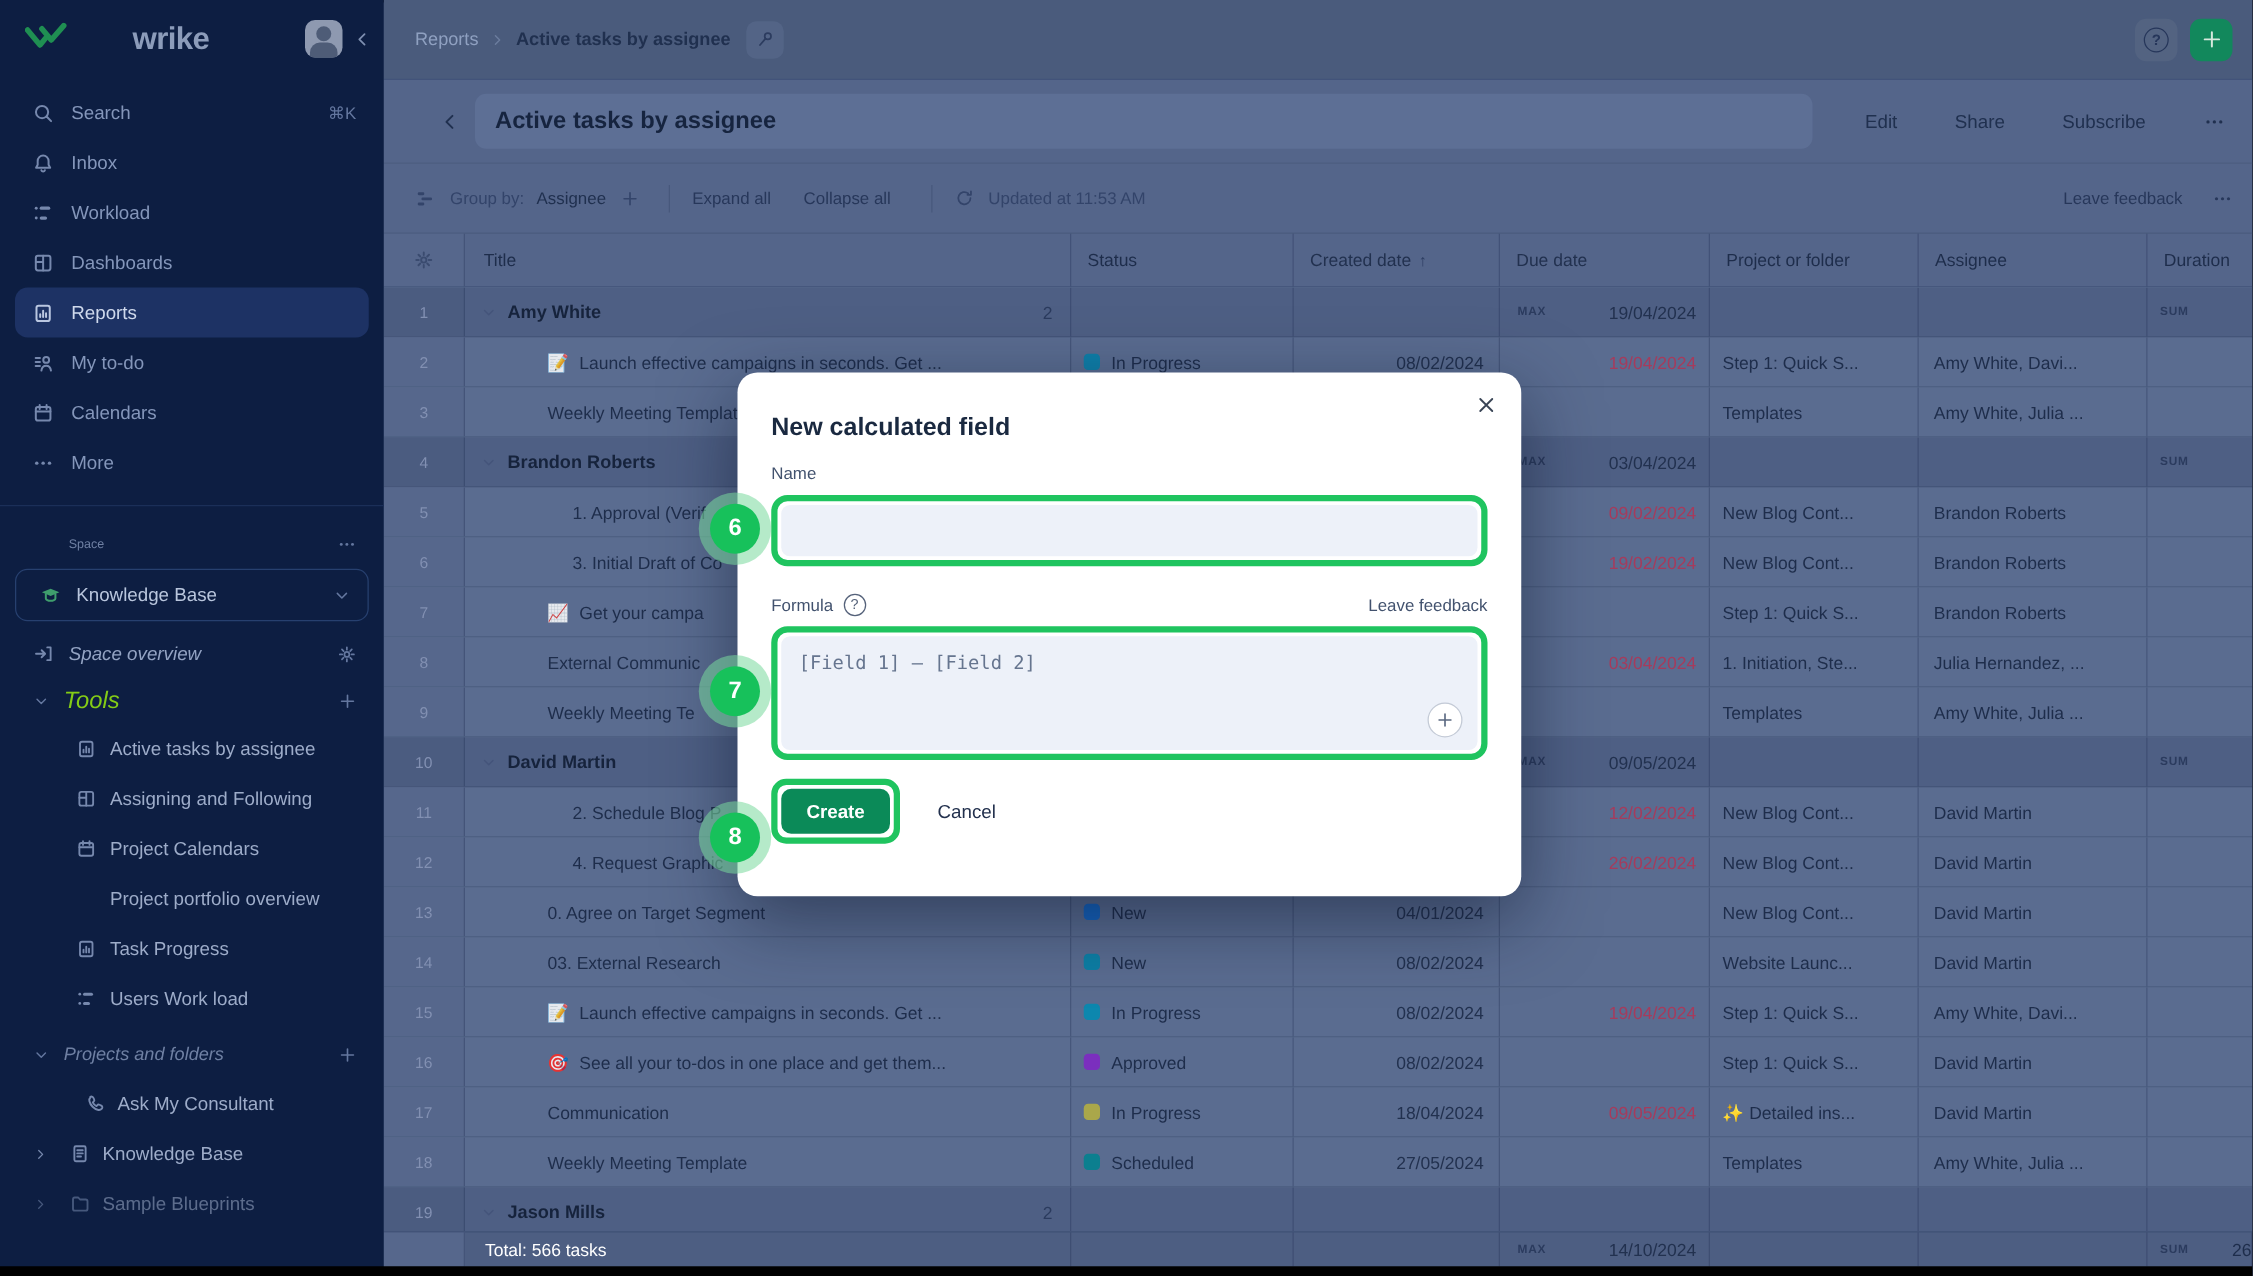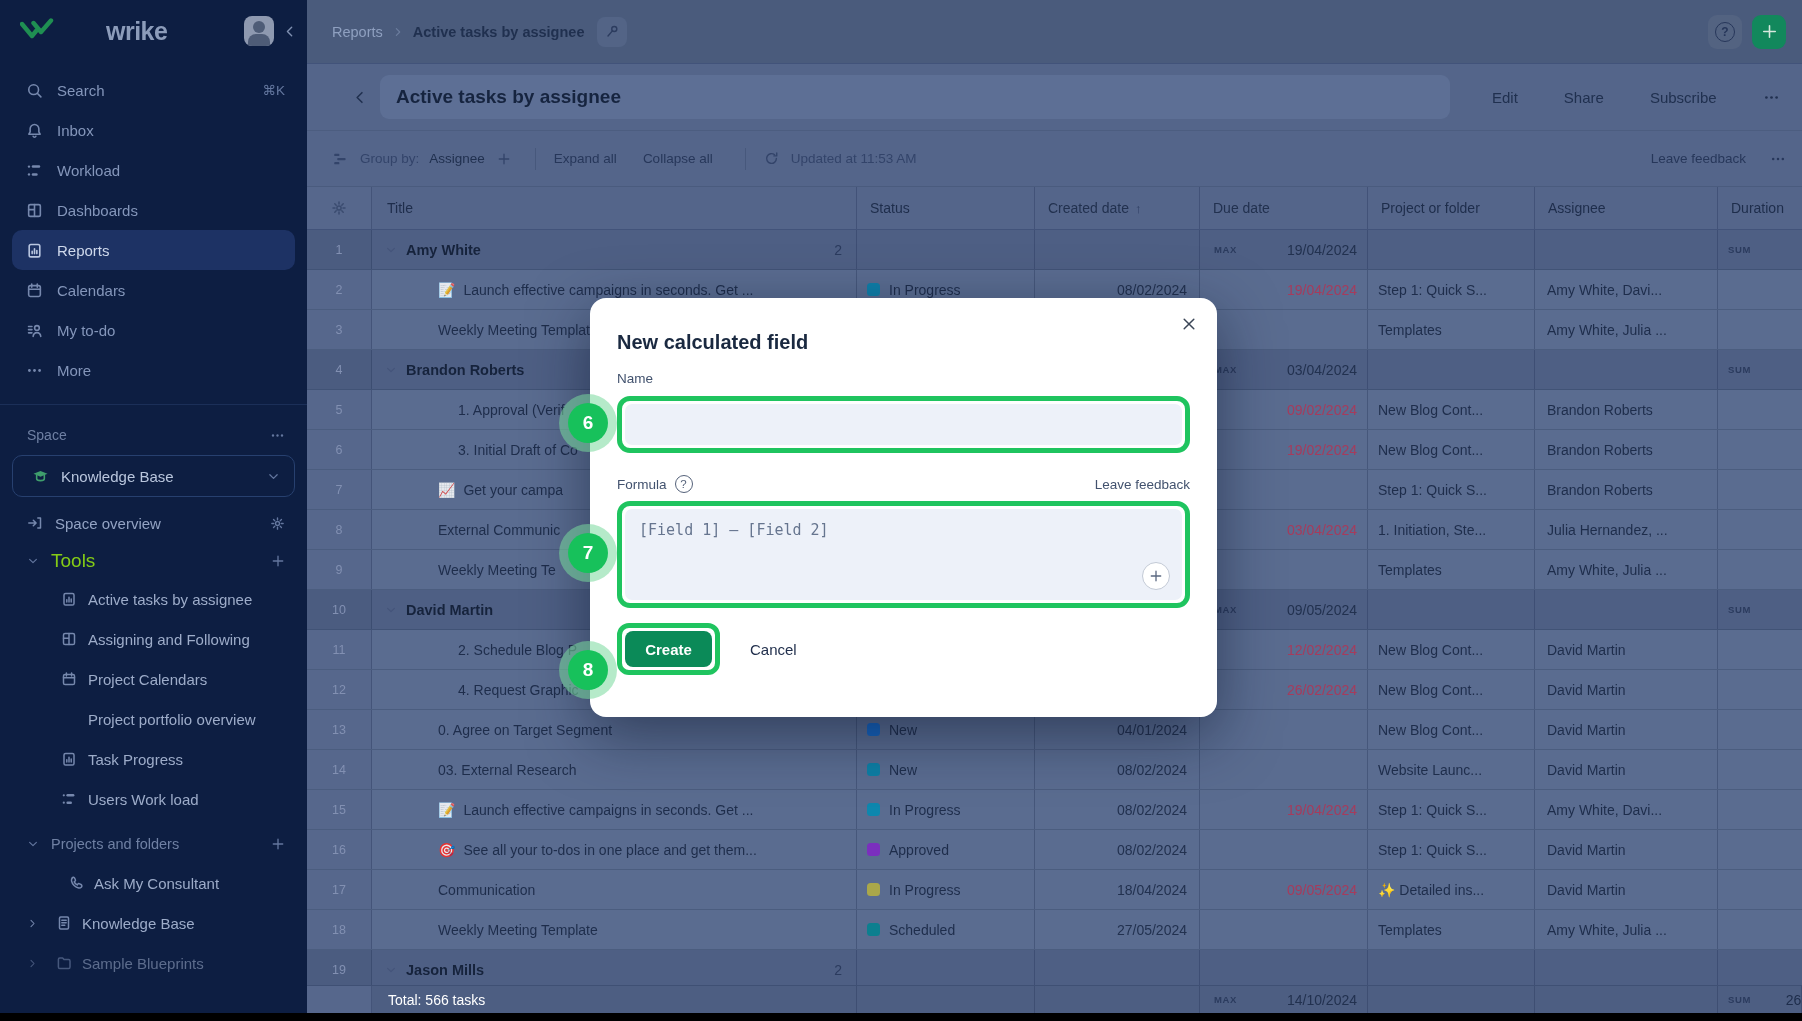--- a/index.html
+++ b/index.html
@@ -17,25 +17,25 @@
   .avatar::before { content:""; position:absolute; left:9px; top:5px; width:12px; height:12px; border-radius:50%; background:#4e5c77; }
   .avatar::after { content:""; position:absolute; left:4px; top:18px; width:22px; height:14px; border-radius:8px 8px 0 0; background:#4e5c77; }
   .sb-collapse { margin-left:8px; color:#7e8fb0; display:flex; }
   .sb-item { display:flex; align-items:center; height:40px; margin:0 12px; padding:0 10px 0 13px; border-radius:10px; gap:14px; font-size:15px; color:#8496ba; cursor:pointer; }
   .sb-item .lbl { flex:1; }
   .sb-item .shortcut { font-size:13.5px; color:#64779f; }
   .sb-item.active { background:#1d3264; color:#cfd9ec; }
   .sb-item .icn { display:flex; width:18px; justify-content:center; color:#7688ad; }
   .sb-item.active .icn { color:#b9c6e0; }
   .sb-divider { height:1px; background:#1b2f58; margin:14px 0 12px 0; }
-  .sb-sec { display:flex; align-items:center; height:36px; padding:0 22px 0 27px; font-size:14px; color:#6f80a3; }
+  .sb-sec { display:flex; align-items:center; height:36px; padding:0 22px 0 27px; font-size:10px; color:#6f80a3;margin-left:28px; }
   .sb-sec .lbl { flex:1; }
   .space-pill { display:flex; align-items:center; height:42px; margin:2px 12px 6px 12px; border:1px solid #27406f; border-radius:10px; padding:0 14px 0 19px; gap:12px; font-size:15px; color:#b9c6dd; cursor:pointer; }
   .space-pill .lbl { flex:1; }
-  .sb-row { display:flex; align-items:center; height:40px; padding:0 22px 0 27px; gap:12px; font-size:15px; color:#93a3c3; cursor:pointer; }
+  .sb-row { display:flex; align-items:center; height:40px; padding:0 22px 0 27px; gap:12px; font-size:15px; color:#93a3c3; cursor:pointer;font-style:italic; }
   .sb-row .lbl { flex:1; }
   .sb-row .chev { color:#64779f; display:flex; }
   .sb-child { display:flex; align-items:center; height:40px; padding:0 16px 0 61px; gap:11px; font-size:15px; color:#9dacc9; cursor:pointer; white-space:nowrap; }
   .sb-child .icn { color:#7688ad; display:flex; }
   .sb-child2 { display:flex; align-items:center; height:40px; padding:0 16px 0 27px; gap:10px; font-size:15px; color:#9dacc9; cursor:pointer; white-space:nowrap; }
   .sb-child2 .icn { color:#7688ad; display:flex; }
   .sb-child2 .spacer { width:12px; }
   .dim { opacity:.55; }
   .grad { color:#3f9e6d !important; }
 
@@ -196,35 +196,35 @@
             <svg viewBox="0 0 16 16" width="17" height="17" fill="none" stroke="currentColor" stroke-width="1.5" stroke-linecap="round" stroke-linejoin="round">
               <rect x="3" y="2.4" width="10" height="11.6" rx="1.6"></rect>
               <path d="M5.8 10.9V8.8M8 10.9V6.3M10.2 10.9V8"></path>
             </svg>
           </span>
           <span class="lbl">Reports</span>
         </div>
         <div class="sb-item">
           <span class="icn" style="display: flex;">
             <svg viewBox="0 0 16 16" width="17" height="17" fill="none" stroke="currentColor" stroke-width="1.5" stroke-linecap="round" stroke-linejoin="round">
-              <rect x="2.5" y="3.4" width="11" height="10.2" rx="1.6"></rect>
-              <path d="M5.4 1.9v3M10.6 1.9v3M2.5 6.8h11"></path>
-            </svg>
-          </span>
-          <span class="lbl">Calendars</span>
-        </div>
-        <div class="sb-item">
-          <span class="icn" style="display: flex;">
-            <svg viewBox="0 0 16 16" width="17" height="17" fill="none" stroke="currentColor" stroke-width="1.5" stroke-linecap="round" stroke-linejoin="round">
               <path d="M2.4 4.2h3.2M2.4 7.2h3.2M2.4 10.2h3.2"></path>
               <circle cx="10.3" cy="5.6" r="2.2"></circle>
               <path d="M6.7 13.6c.3-2.2 1.7-3.6 3.6-3.6s3.3 1.4 3.6 3.6"></path>
             </svg>
           </span>
           <span class="lbl">My to-do</span>
+        </div>
+        <div class="sb-item">
+          <span class="icn" style="display: flex;">
+            <svg viewBox="0 0 16 16" width="17" height="17" fill="none" stroke="currentColor" stroke-width="1.5" stroke-linecap="round" stroke-linejoin="round">
+              <rect x="2.5" y="3.4" width="11" height="10.2" rx="1.6"></rect>
+              <path d="M5.4 1.9v3M10.6 1.9v3M2.5 6.8h11"></path>
+            </svg>
+          </span>
+          <span class="lbl">Calendars</span>
         </div>
         <div class="sb-item">
           <span class="icn" style="display: flex;">
             <svg viewBox="0 0 16 16" width="17" height="17" fill="none" stroke="currentColor" stroke-width="1.5" stroke-linecap="round" stroke-linejoin="round">
               <g fill="currentColor" stroke="none">
                 <circle cx="3.2" cy="8" r="1.3"></circle>
                 <circle cx="8" cy="8" r="1.3"></circle>
                 <circle cx="12.8" cy="8" r="1.3"></circle>
               </g>
             </svg>

